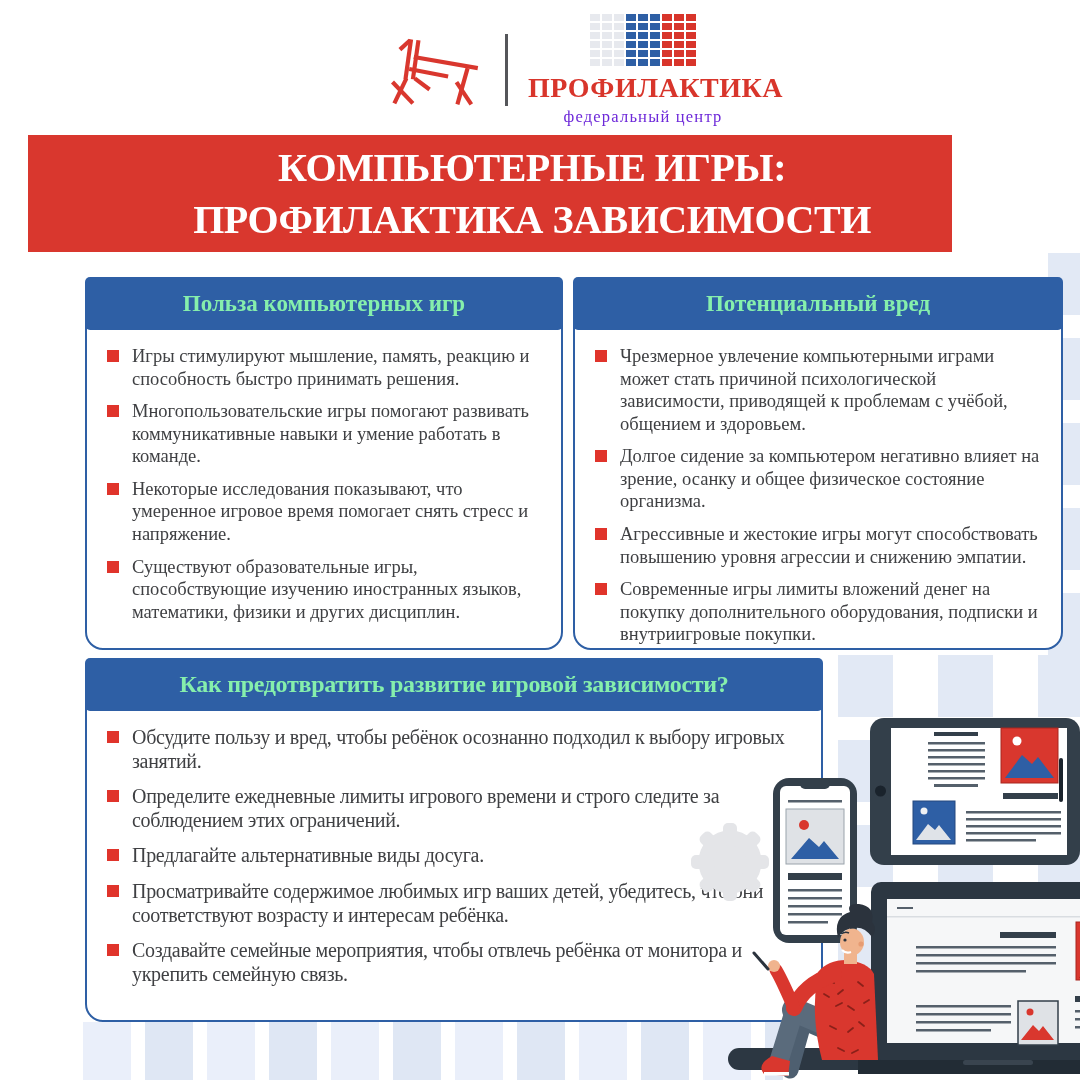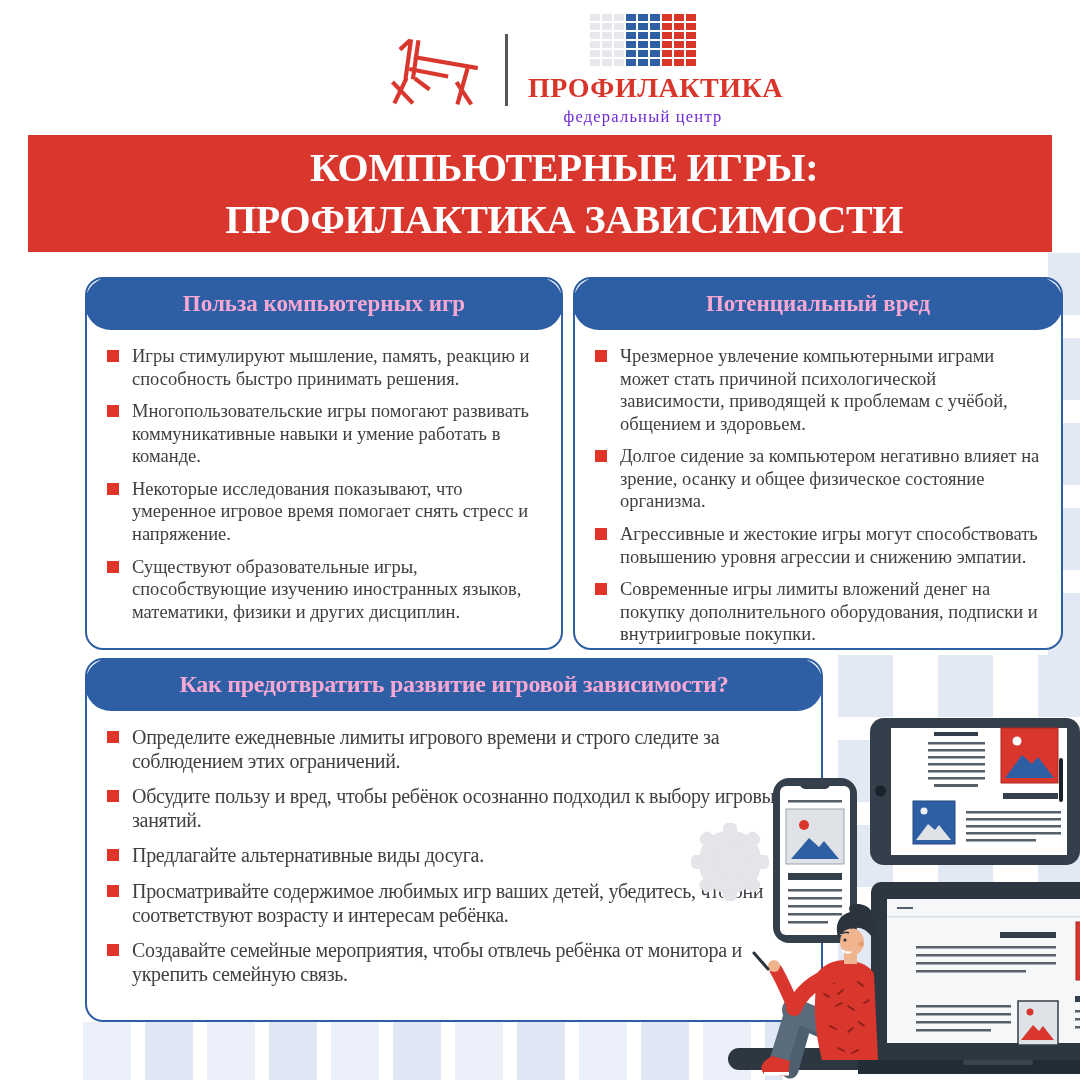--- a/index.html
+++ b/index.html
@@ -37,38 +37,38 @@
     background-image:
       repeating-linear-gradient(to bottom, transparent 0 7px, #ffffff 7px 9px),
       repeating-linear-gradient(to right, transparent 0 10px, #ffffff 10px 12px),
       linear-gradient(to right, #e7e9ee 0 33.4%, #2e5fa5 33.4% 66.7%, #d8352b 66.7% 100%);
   }
   .brand-name { color:#d8352b; font-size:28px; font-weight:700; letter-spacing:0.5px; }
   .brand-sub  { color:#6d28d9; font-size:16.5px; letter-spacing:1.2px; margin-top:3px; }
 
   
   .banner {
-    position:absolute; left:0; top:135px; width:1024px; height:117px; z-index:2;
-    background:#d9372e; display:flex; align-items:center; justify-content:center;padding-left:48px;
+    position:absolute; left:0; top:135px; width:924px; height:117px; z-index:2;
+    background:#d9372e; display:flex; align-items:center; justify-content:flex-end;padding-left:48px;
   }
   .banner h1 {
     max-width:840px; text-align:center; color:#ffffff;
     font-size:40px; font-weight:700; letter-spacing:-0.5px; line-height:1.3;
   }
 
   
   .card {
     position:absolute; z-index:2; background:#ffffff;
     border:2px solid #2e5fa5; border-radius:18px;
   }
   .card-header {
     position:absolute; left:-2px; top:-2px; width:calc(100% + 4px); height:53px;
-    background:#2e5fa5; border-radius:26px;
+    background:#2e5fa5; border-radius:5px;
     display:flex; align-items:center; justify-content:center;
-    color:#f9a8d4; font-weight:700;
+    color:#86efac; font-weight:700;
   }
   .card-benefits   { left:57px;  top:277px; width:478px; height:373px; }
   .card-harm       { left:545px; top:277px; width:490px; height:373px; }
   .card-prevention { left:57px;  top:658px; width:738px; height:364px; }
   .card-benefits .card-header, .card-harm .card-header { font-size:23px; }
   .card-prevention .card-header { font-size:24px; letter-spacing:-0.3px; }
 
   .card ul { list-style:none; padding:66px 16px 0 20px; }
   .bullet { display:flex; gap:13px; color:#3f4043; }
   .card-benefits .bullet, .card-harm .bullet {
@@ -158,25 +158,25 @@
           <span>Современные игры лимиты вложений денег на покупку дополнительного оборудования, подписки и внутриигровые покупки.</span>
         </li>
     </ul>
   </section>
 
   <section class="card card-prevention">
     <div class="card-header">Как предотвратить развитие игровой зависимости?</div>
     <ul>
       <li class="bullet">
           <span class="sq"></span>
+          <span>Обсудите пользу и вред, чтобы ребёнок осознанно подходил к выбору игровых занятий.</span>
+        </li>
+      <li class="bullet">
+          <span class="sq"></span>
           <span>Определите ежедневные лимиты игрового времени и строго следите за соблюдением этих ограничений.</span>
-        </li>
-      <li class="bullet">
-          <span class="sq"></span>
-          <span>Обсудите пользу и вред, чтобы ребёнок осознанно подходил к выбору игровых занятий.</span>
         </li>
       <li class="bullet">
           <span class="sq"></span>
           <span>Предлагайте альтернативные виды досуга.</span>
         </li>
       <li class="bullet">
           <span class="sq"></span>
           <span>Просматривайте содержимое любимых игр ваших детей, убедитесь, что они соответствуют возрасту и интересам ребёнка.</span>
         </li>
       <li class="bullet">

